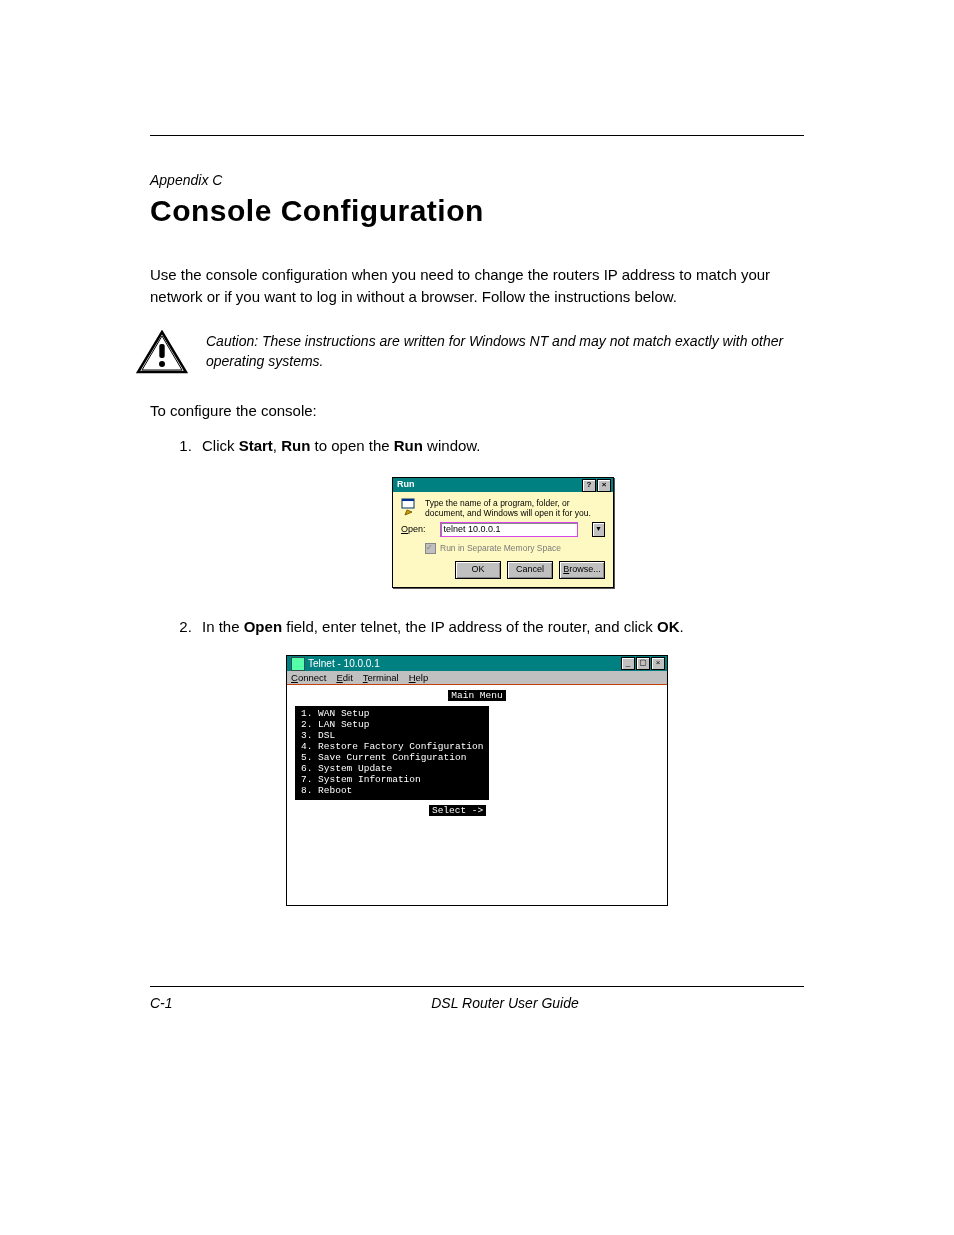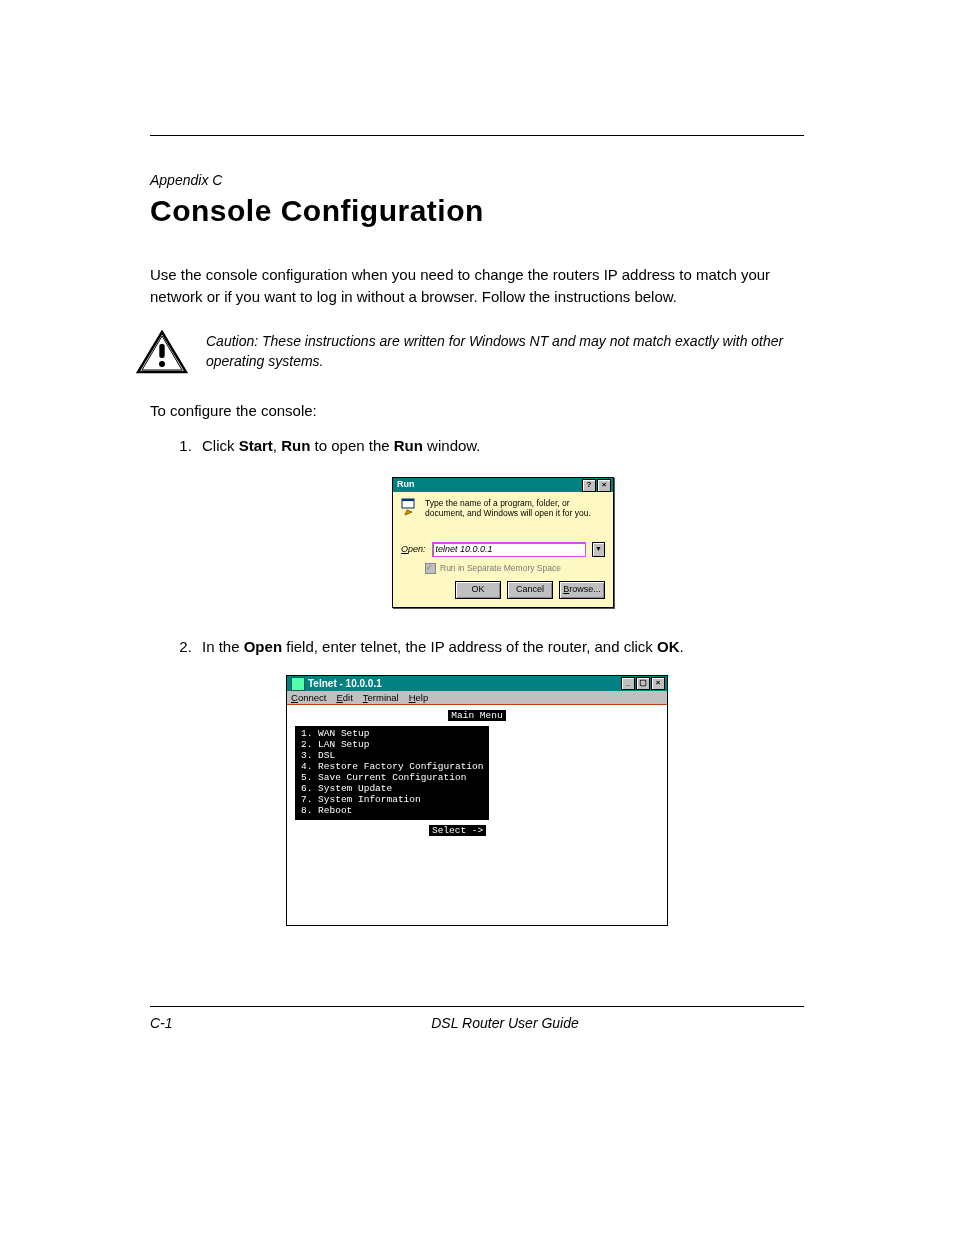--- a/index.html
+++ b/index.html
@@ -91,21 +91,21 @@
     font-size: 8px; line-height: 9px; text-align: center;
     color: #000; margin-left: 1px;
   }
   .run-body {
     background: #fef9c3;
     padding: 6px 8px 8px 8px;
   }
   .run-toprow { display: flex; gap: 6px; align-items: flex-start; }
   .run-icon { width: 18px; height: 18px; flex: 0 0 18px; }
   .run-msg { font-size: 8.5px; line-height: 1.2; }
-  .run-openrow { display: flex; align-items: center; gap: 6px; margin-top: 24px; font-style: italic; }
+  .run-openrow { display: flex; align-items: center; gap: 14px; margin-top: 4px; }
   .run-openlbl { font-size: 9px; }
   .run-field {
     flex: 1;
     background: #fff;
     border: 1px solid #d946ef;
     box-shadow: inset 1px 1px 0 #888;
     height: 13px;
     display: flex; 
     padding: 0 3px;
     font-size: 9px;
@@ -131,21 +131,21 @@
   .telnet-outer { display:flex; justify-content:center; margin: 18px 0 80px 0; }
   .telnet {
     width: 380px;
     border:1px solid #000;
     font-family: Tahoma, Arial, sans-serif;
   }
   .telnet-title {
     background:#008080; color:#fff;
     display:flex; align-items:center;
     height:15px; padding:0 2px 0 4px;
-    font-size:10px; font-weight:700;
+    font-size:10px; font-weight:400;
   }
   .telnet-title .spacer{flex:1;}
   .telnet-menu {
     background:#c0c0c0; border-bottom:1px solid #c2410c;
     padding:1px 4px; font-size:9.5px;
     display:flex; gap:10px;
   }
   .telnet-pane {
     background:#fff; height:210px; padding:6px 8px 4px 8px;
     font-family:"Courier New", monospace; font-size:9.5px; line-height:1.15;

